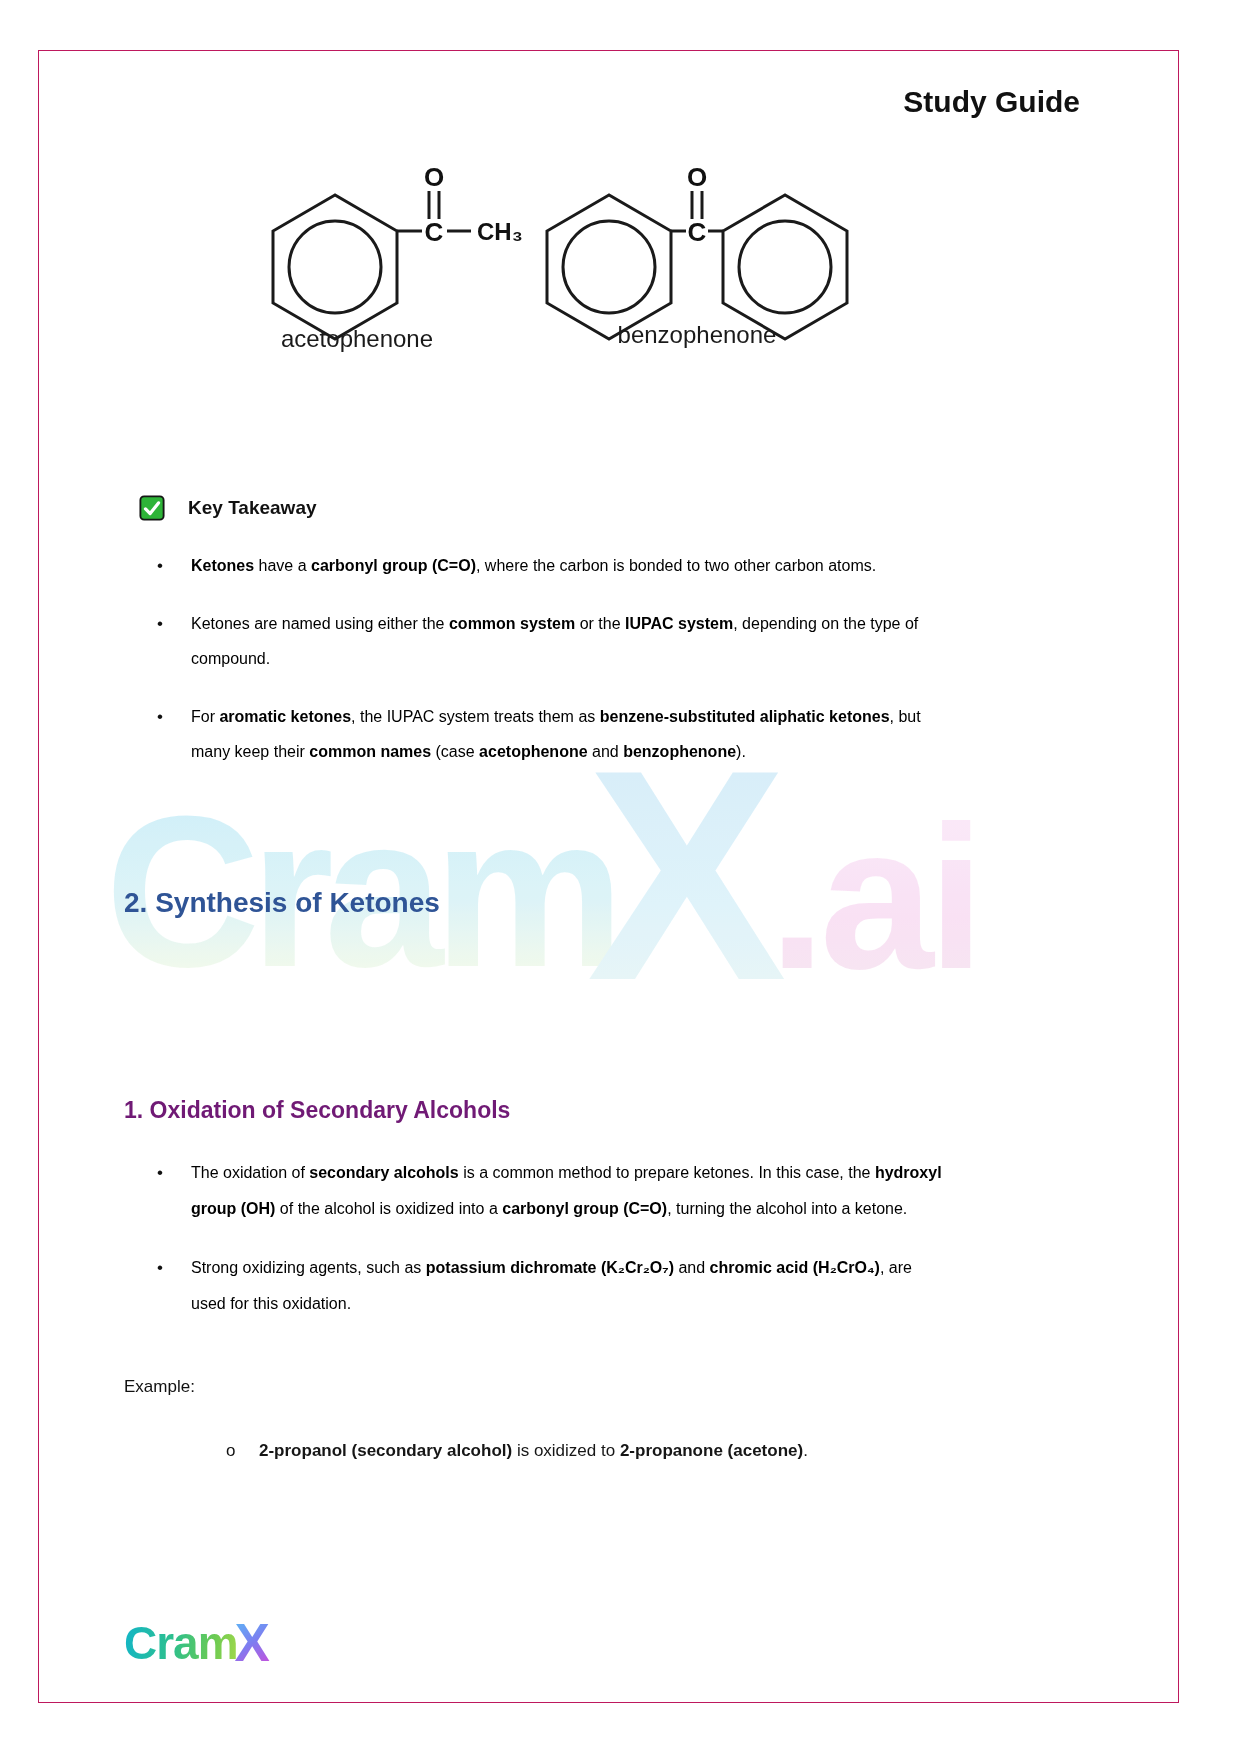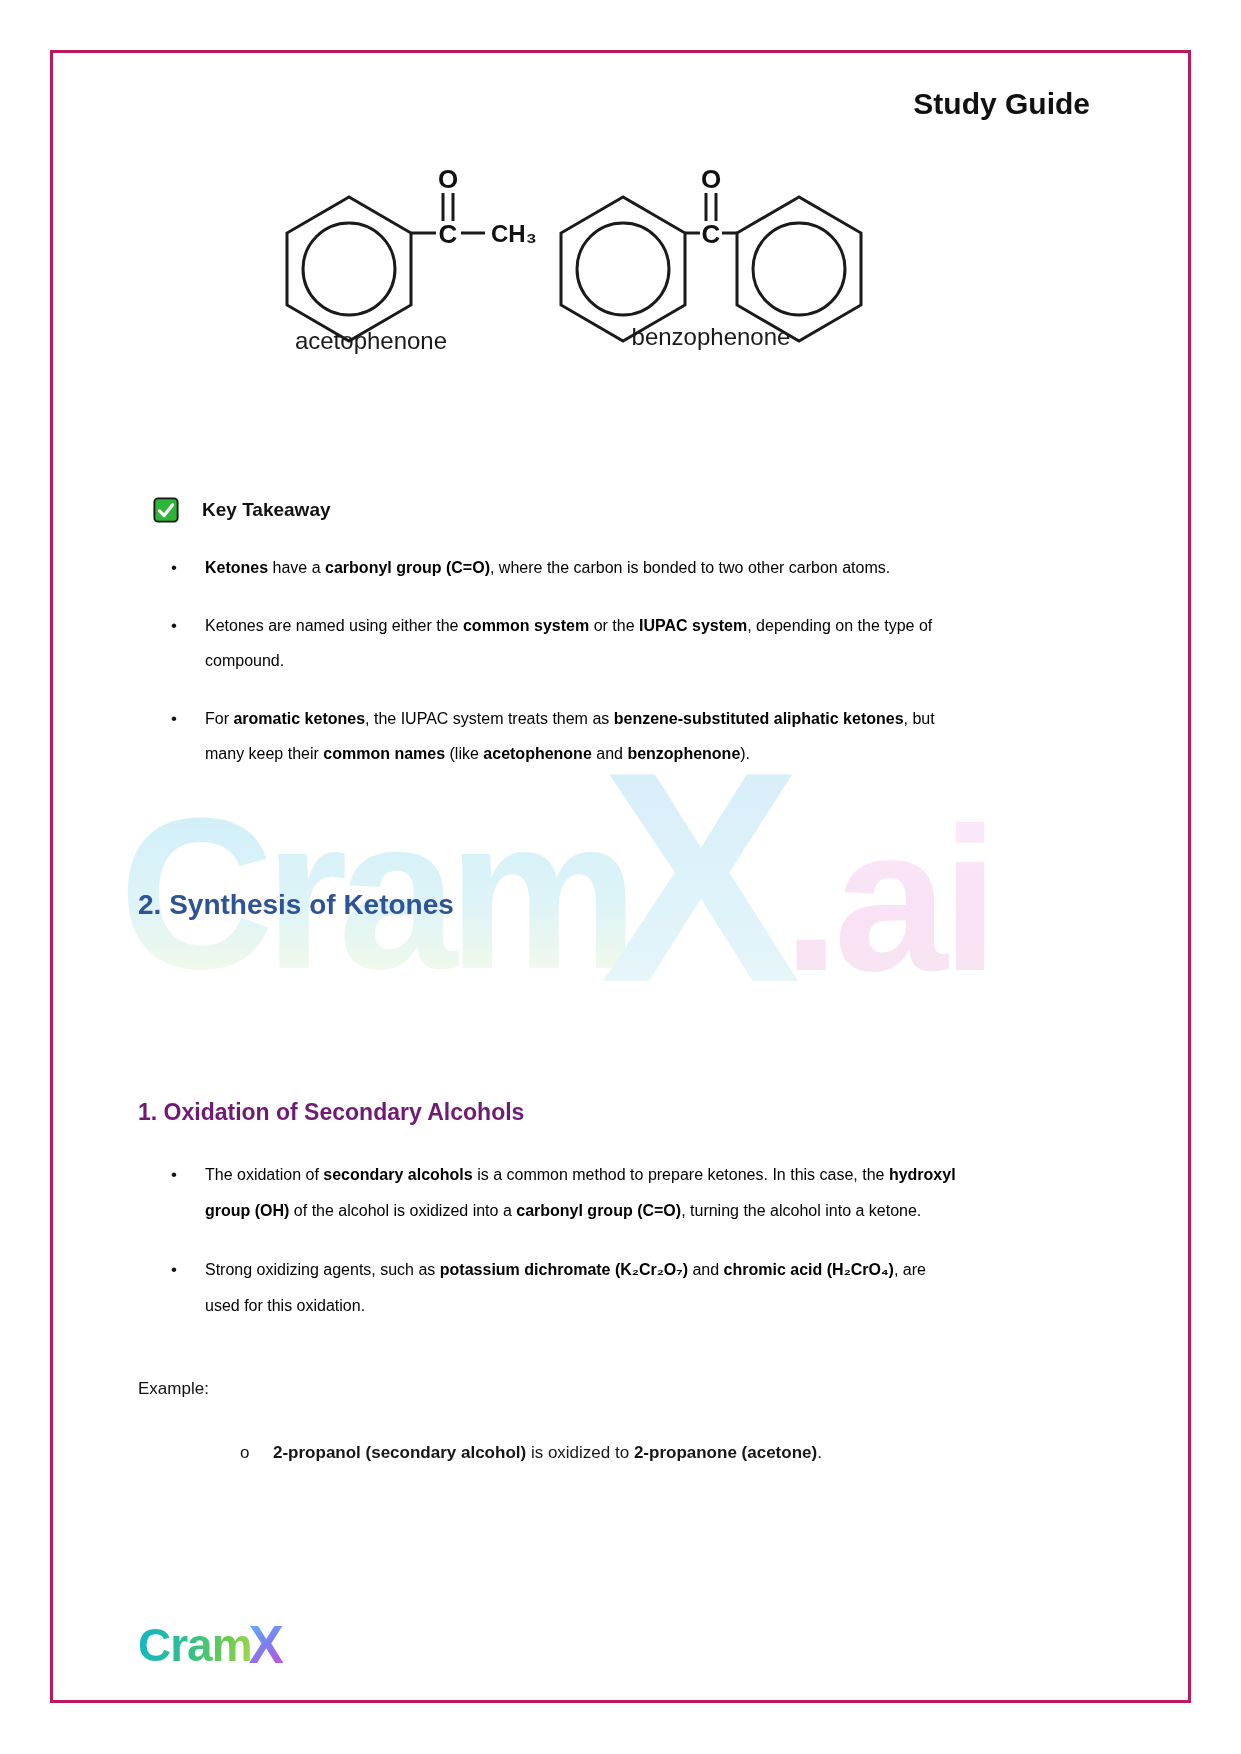--- a/index.html
+++ b/index.html
@@ -3,22 +3,22 @@
 <meta charset="utf-8">
 <style>
   * { margin:0; padding:0; box-sizing:border-box; }
   html,body { background:#ffffff; }
   body {
     width:1241px; height:1754px; position:relative;
     font-family:"Liberation Sans","DejaVu Sans",sans-serif;
     color:#1a1a1a;
   }
   .page {
-    position:absolute; left:50px; top:50px; width:1141px; height:1653px;
-    border:3px solid #be185d; background:#ffffff; overflow:hidden;
+    position:absolute; left:38px; top:50px; width:1141px; height:1653px;
+    border:1px solid #be185d; background:#ffffff; overflow:hidden;
   }
   .b { font-weight:bold; }
 
   .doc-title {
     position:absolute; top:34px; right:98px;
     font-size:30px; font-weight:bold; color:#111;
     letter-spacing:0px; z-index:2;
   }
 
   .figure-wrap { position:absolute; left:150px; top:88px; width:720px; height:218px; z-index:1; }
@@ -153,21 +153,21 @@
     <div class="bullet-item">
       <span class="bullet-marker">•</span>
       <span class="bullet-text"><span class="b">Ketones</span><span> have a </span><span class="b">carbonyl group (C=O)</span><span>, where the carbon is bonded to two other carbon atoms.</span></span>
     </div>
     <div class="bullet-item">
       <span class="bullet-marker">•</span>
       <span class="bullet-text"><span>Ketones are named using either the </span><span class="b">common system</span><span> or the </span><span class="b">IUPAC system</span><span>, depending on the type of compound.</span></span>
     </div>
     <div class="bullet-item">
       <span class="bullet-marker">•</span>
-      <span class="bullet-text"><span>For </span><span class="b">aromatic ketones</span><span>, the IUPAC system treats them as </span><span class="b">benzene-substituted aliphatic ketones</span><span>, but many keep their </span><span class="b">common names</span><span> (like </span><span class="b">acetophenone</span><span> and </span><span class="b">benzophenone</span><span>).</span></span>
+      <span class="bullet-text"><span>For </span><span class="b">aromatic ketones</span><span>, the IUPAC system treats them as </span><span class="b">benzene-substituted aliphatic ketones</span><span>, but many keep their </span><span class="b">common names</span><span> (case </span><span class="b">acetophenone</span><span> and </span><span class="b">benzophenone</span><span>).</span></span>
     </div>
   </div>
 
   <div class="section-heading">2. Synthesis of Ketones</div>
 
 
   <div class="subsection-heading">1. Oxidation of Secondary Alcohols</div>
 
   <div class="bullet-list second">
     <div class="bullet-item">

